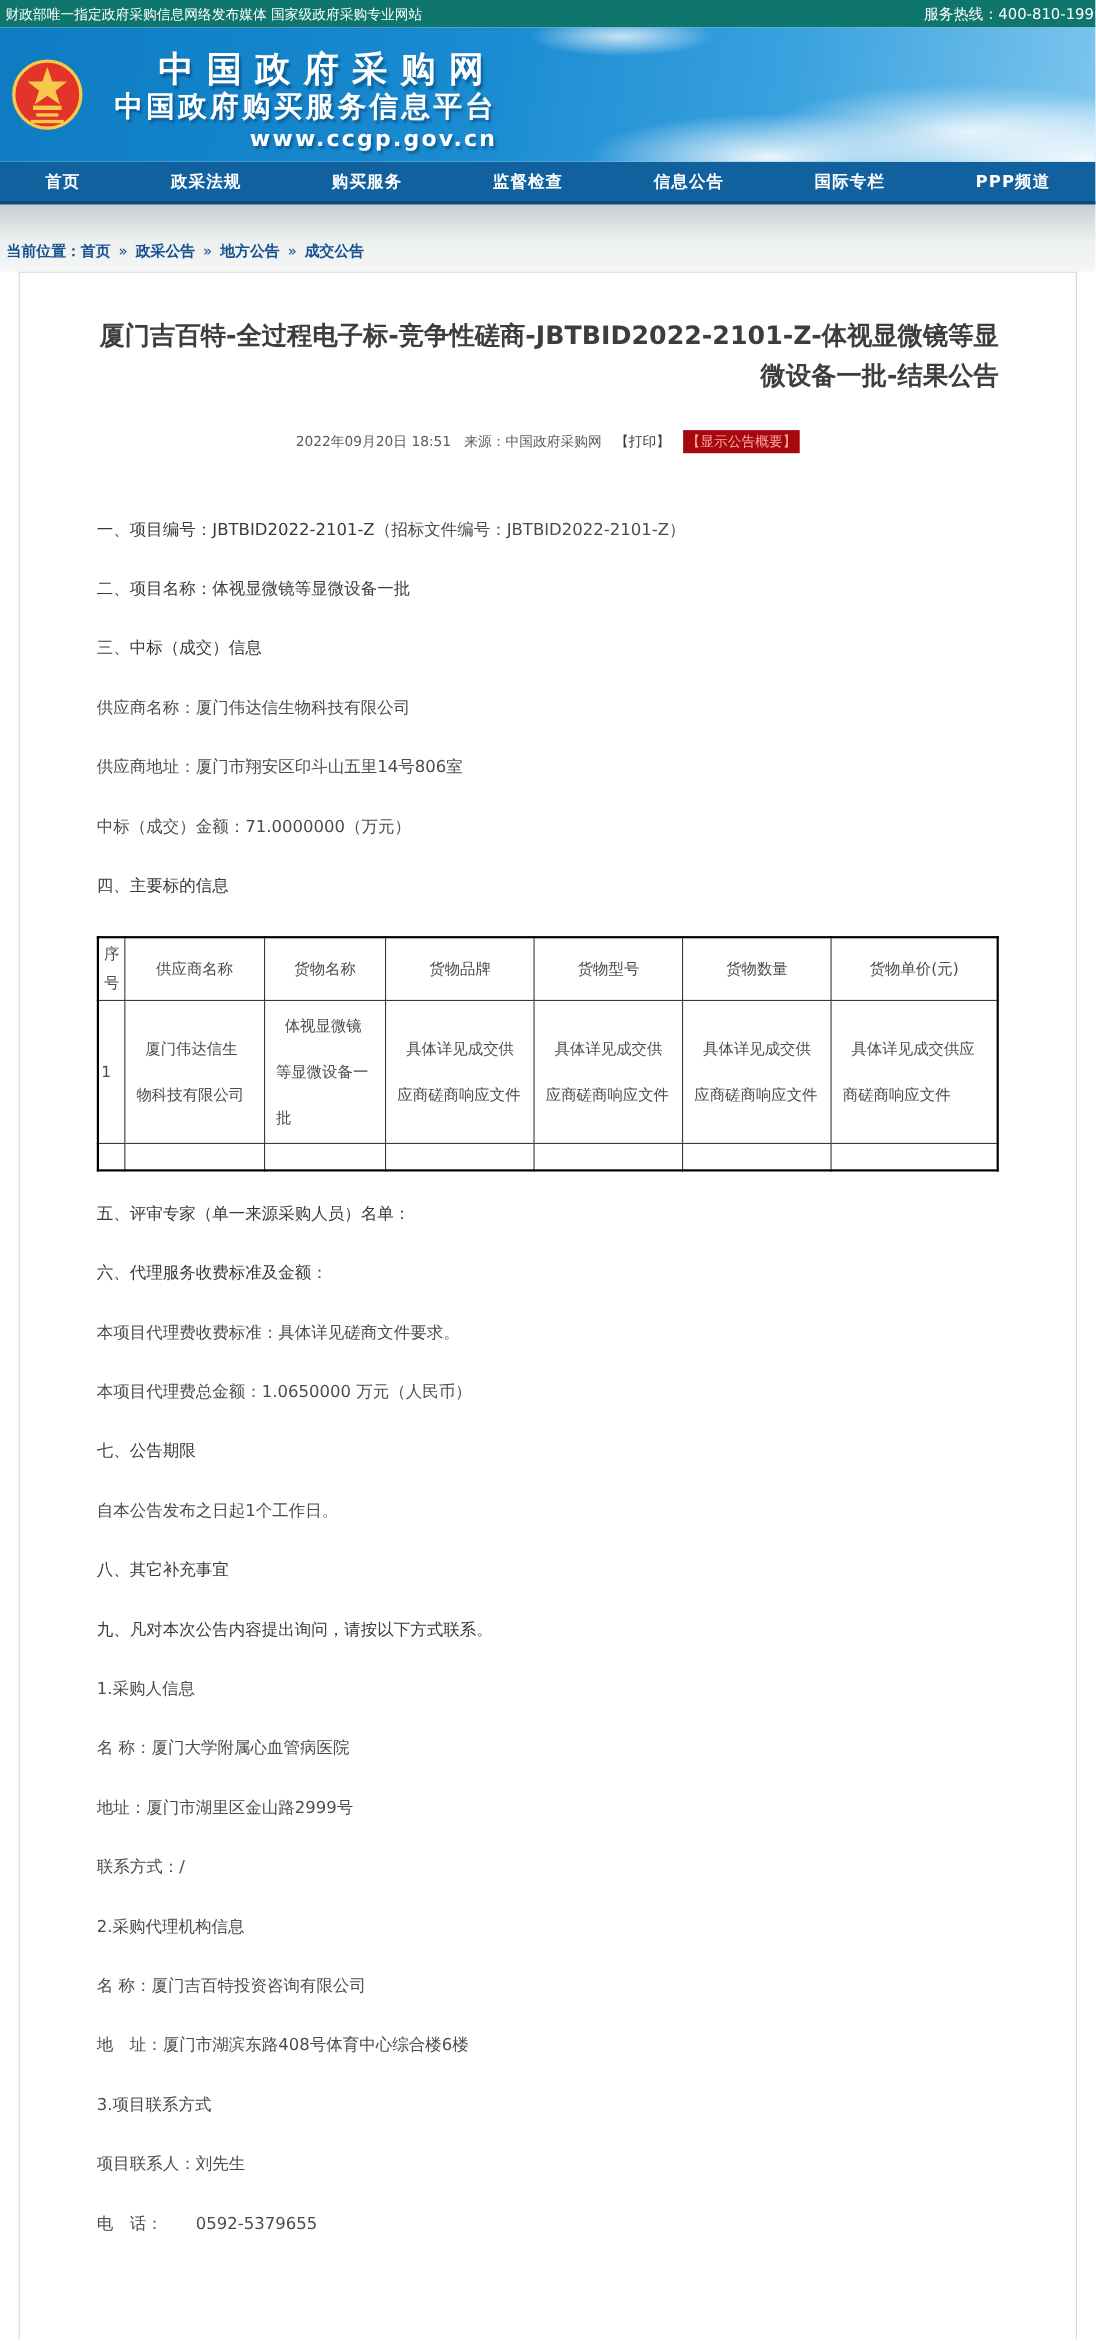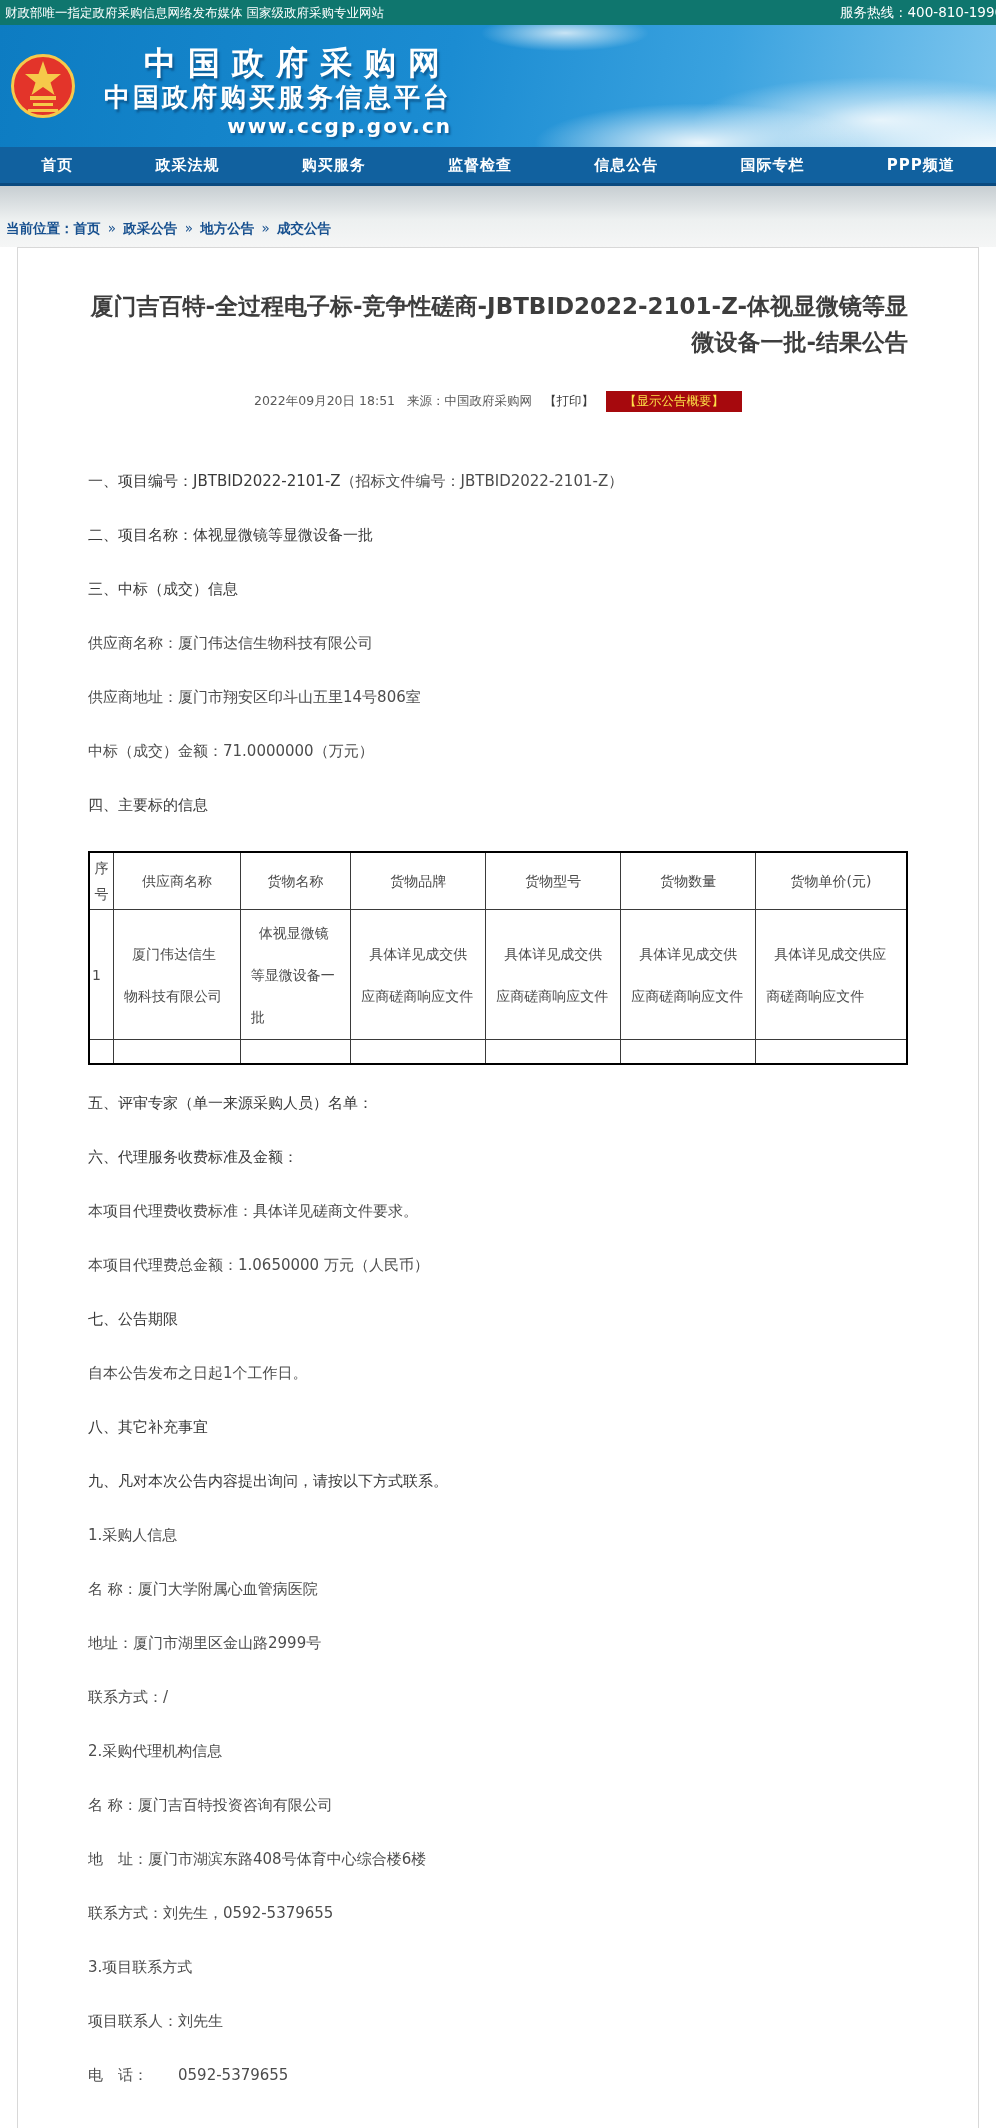--- a/index.html
+++ b/index.html
@@ -40,21 +40,21 @@
   .crumb-link{cursor:pointer;}
   .sep{padding:0 3px;font-weight:normal;}
 
   
   .panel{margin:0 17px;background:#ffffff;border:1px solid #d8d8d8;border-bottom:none;
          box-sizing:border-box;min-height:1880px;}
   .doc-title{margin:40px 70px 0;text-align:right;font-size:23px;font-weight:bold;color:#3d3d3d;line-height:36px;}
   .meta{margin-top:30px;text-align:center;font-size:12.5px;color:#5a5a5a;}
   .meta span{margin:1px 4px;}
   .print-btn{color:#3c3c3c;cursor:pointer;}
-  .summary-btn{display:inline-block;background:#a6090d;color:#fde047;padding:2px 18px;cursor:pointer;}
+  .summary-btn{display:inline-block;background:#a6090d;color:#fca5a5;padding:2px 3px;cursor:pointer;}
 
   .article{padding:60px 70px 10px;}
   .para{margin:0 0 37px;font-size:15px;line-height:17px;color:#4c4c4c;}
   .para .b{font-weight:normal;color:#3a3a3a;}
 
   
   table.bid{width:100%;border-collapse:collapse;table-layout:fixed;border:2px solid #000000;
             margin:10px 0 30px;font-size:14px;color:#4c4c4c;}
   table.bid th,table.bid td{border:1px solid #3a3a3a;}
   table.bid th{font-weight:normal;height:56px;line-height:26px;padding:0 2px;text-align:center;vertical-align:middle;}
@@ -177,19 +177,18 @@
         <p class="para"><span>自本公告发布之日起1个工作日。</span></p>
         <p class="para"><span class="b">八、其它补充事宜</span></p>
         <p class="para"><span class="b">九、凡对本次公告内容提出询问，请按以下方式联系。</span></p>
         <p class="para"><span>1.采购人信息</span></p>
         <p class="para"><span>名 称：厦门大学附属心血管病医院</span></p>
         <p class="para"><span>地址：厦门市湖里区金山路2999号</span></p>
         <p class="para"><span>联系方式：/</span></p>
         <p class="para"><span>2.采购代理机构信息</span></p>
         <p class="para"><span>名 称：厦门吉百特投资咨询有限公司</span></p>
         <p class="para"><span>地　址：厦门市湖滨东路408号体育中心综合楼6楼</span></p>
-        <p class="para"><span>联系方式：刘先生，0592-5379655</span></p>
         <p class="para"><span>3.项目联系方式</span></p>
         <p class="para"><span>项目联系人：刘先生</span></p>
         <p class="para"><span>电　话：　　0592-5379655</span></p>
       </div>
   </div>
 </div>
 
 </body></html>

